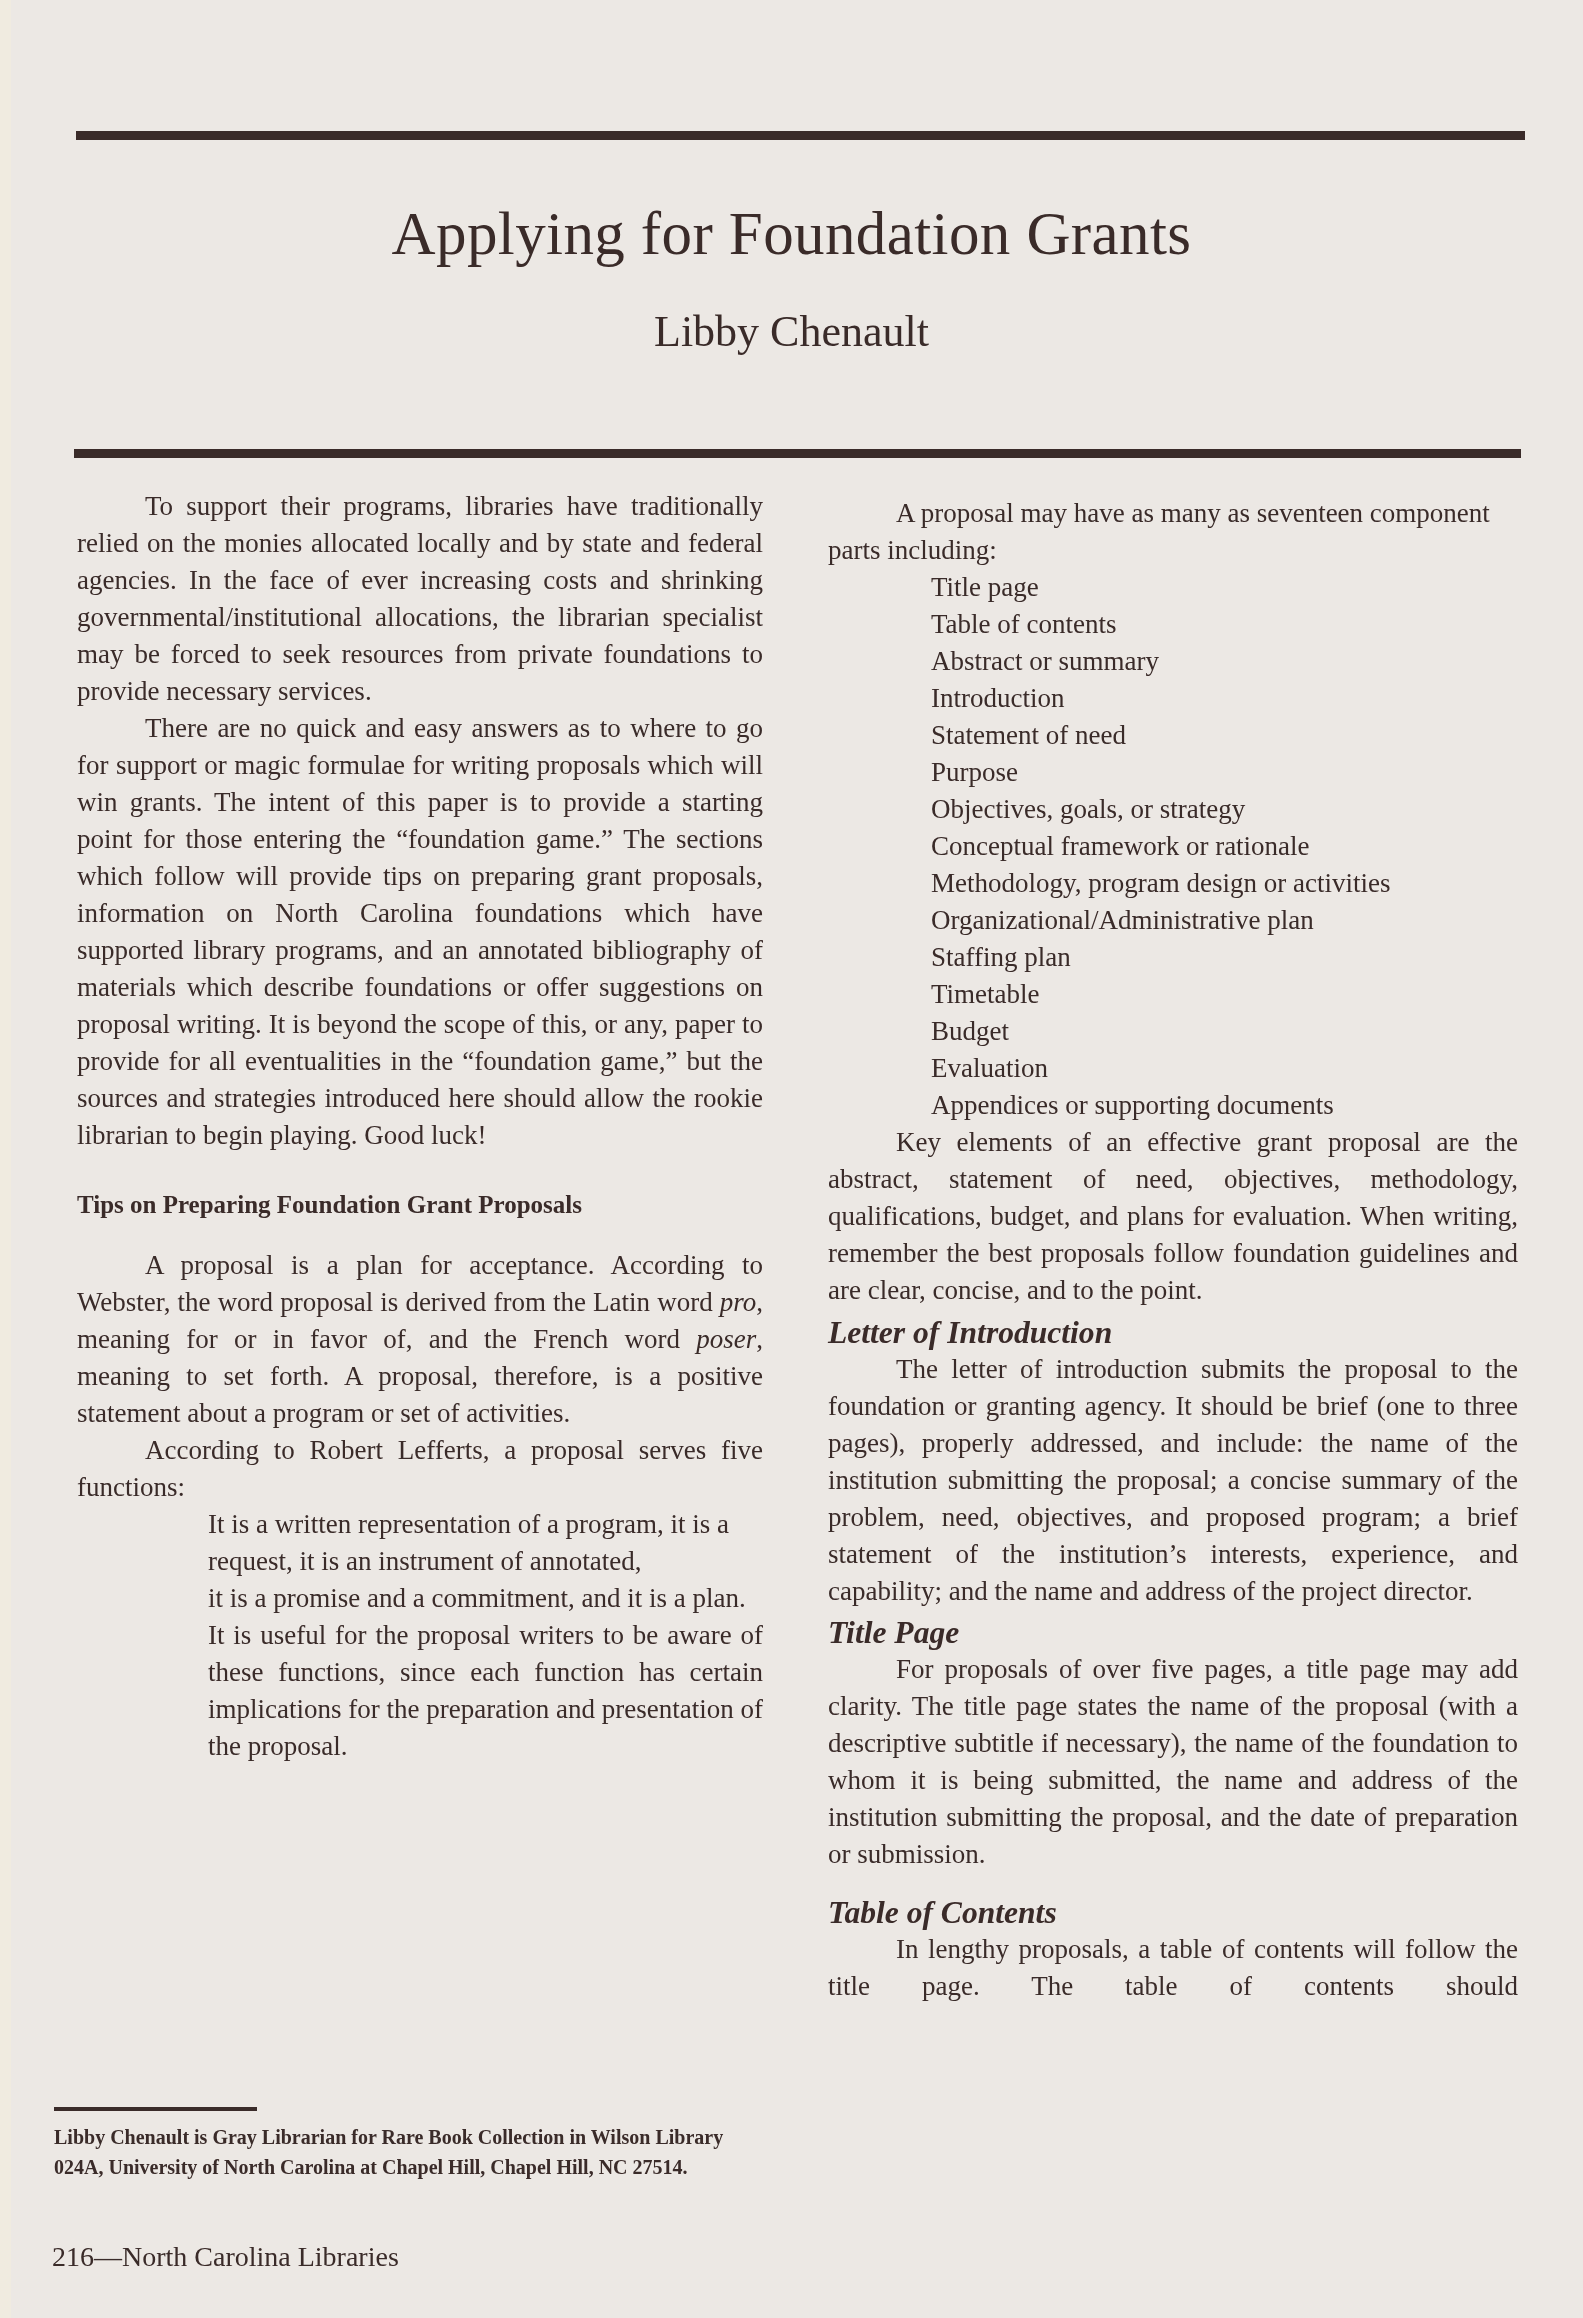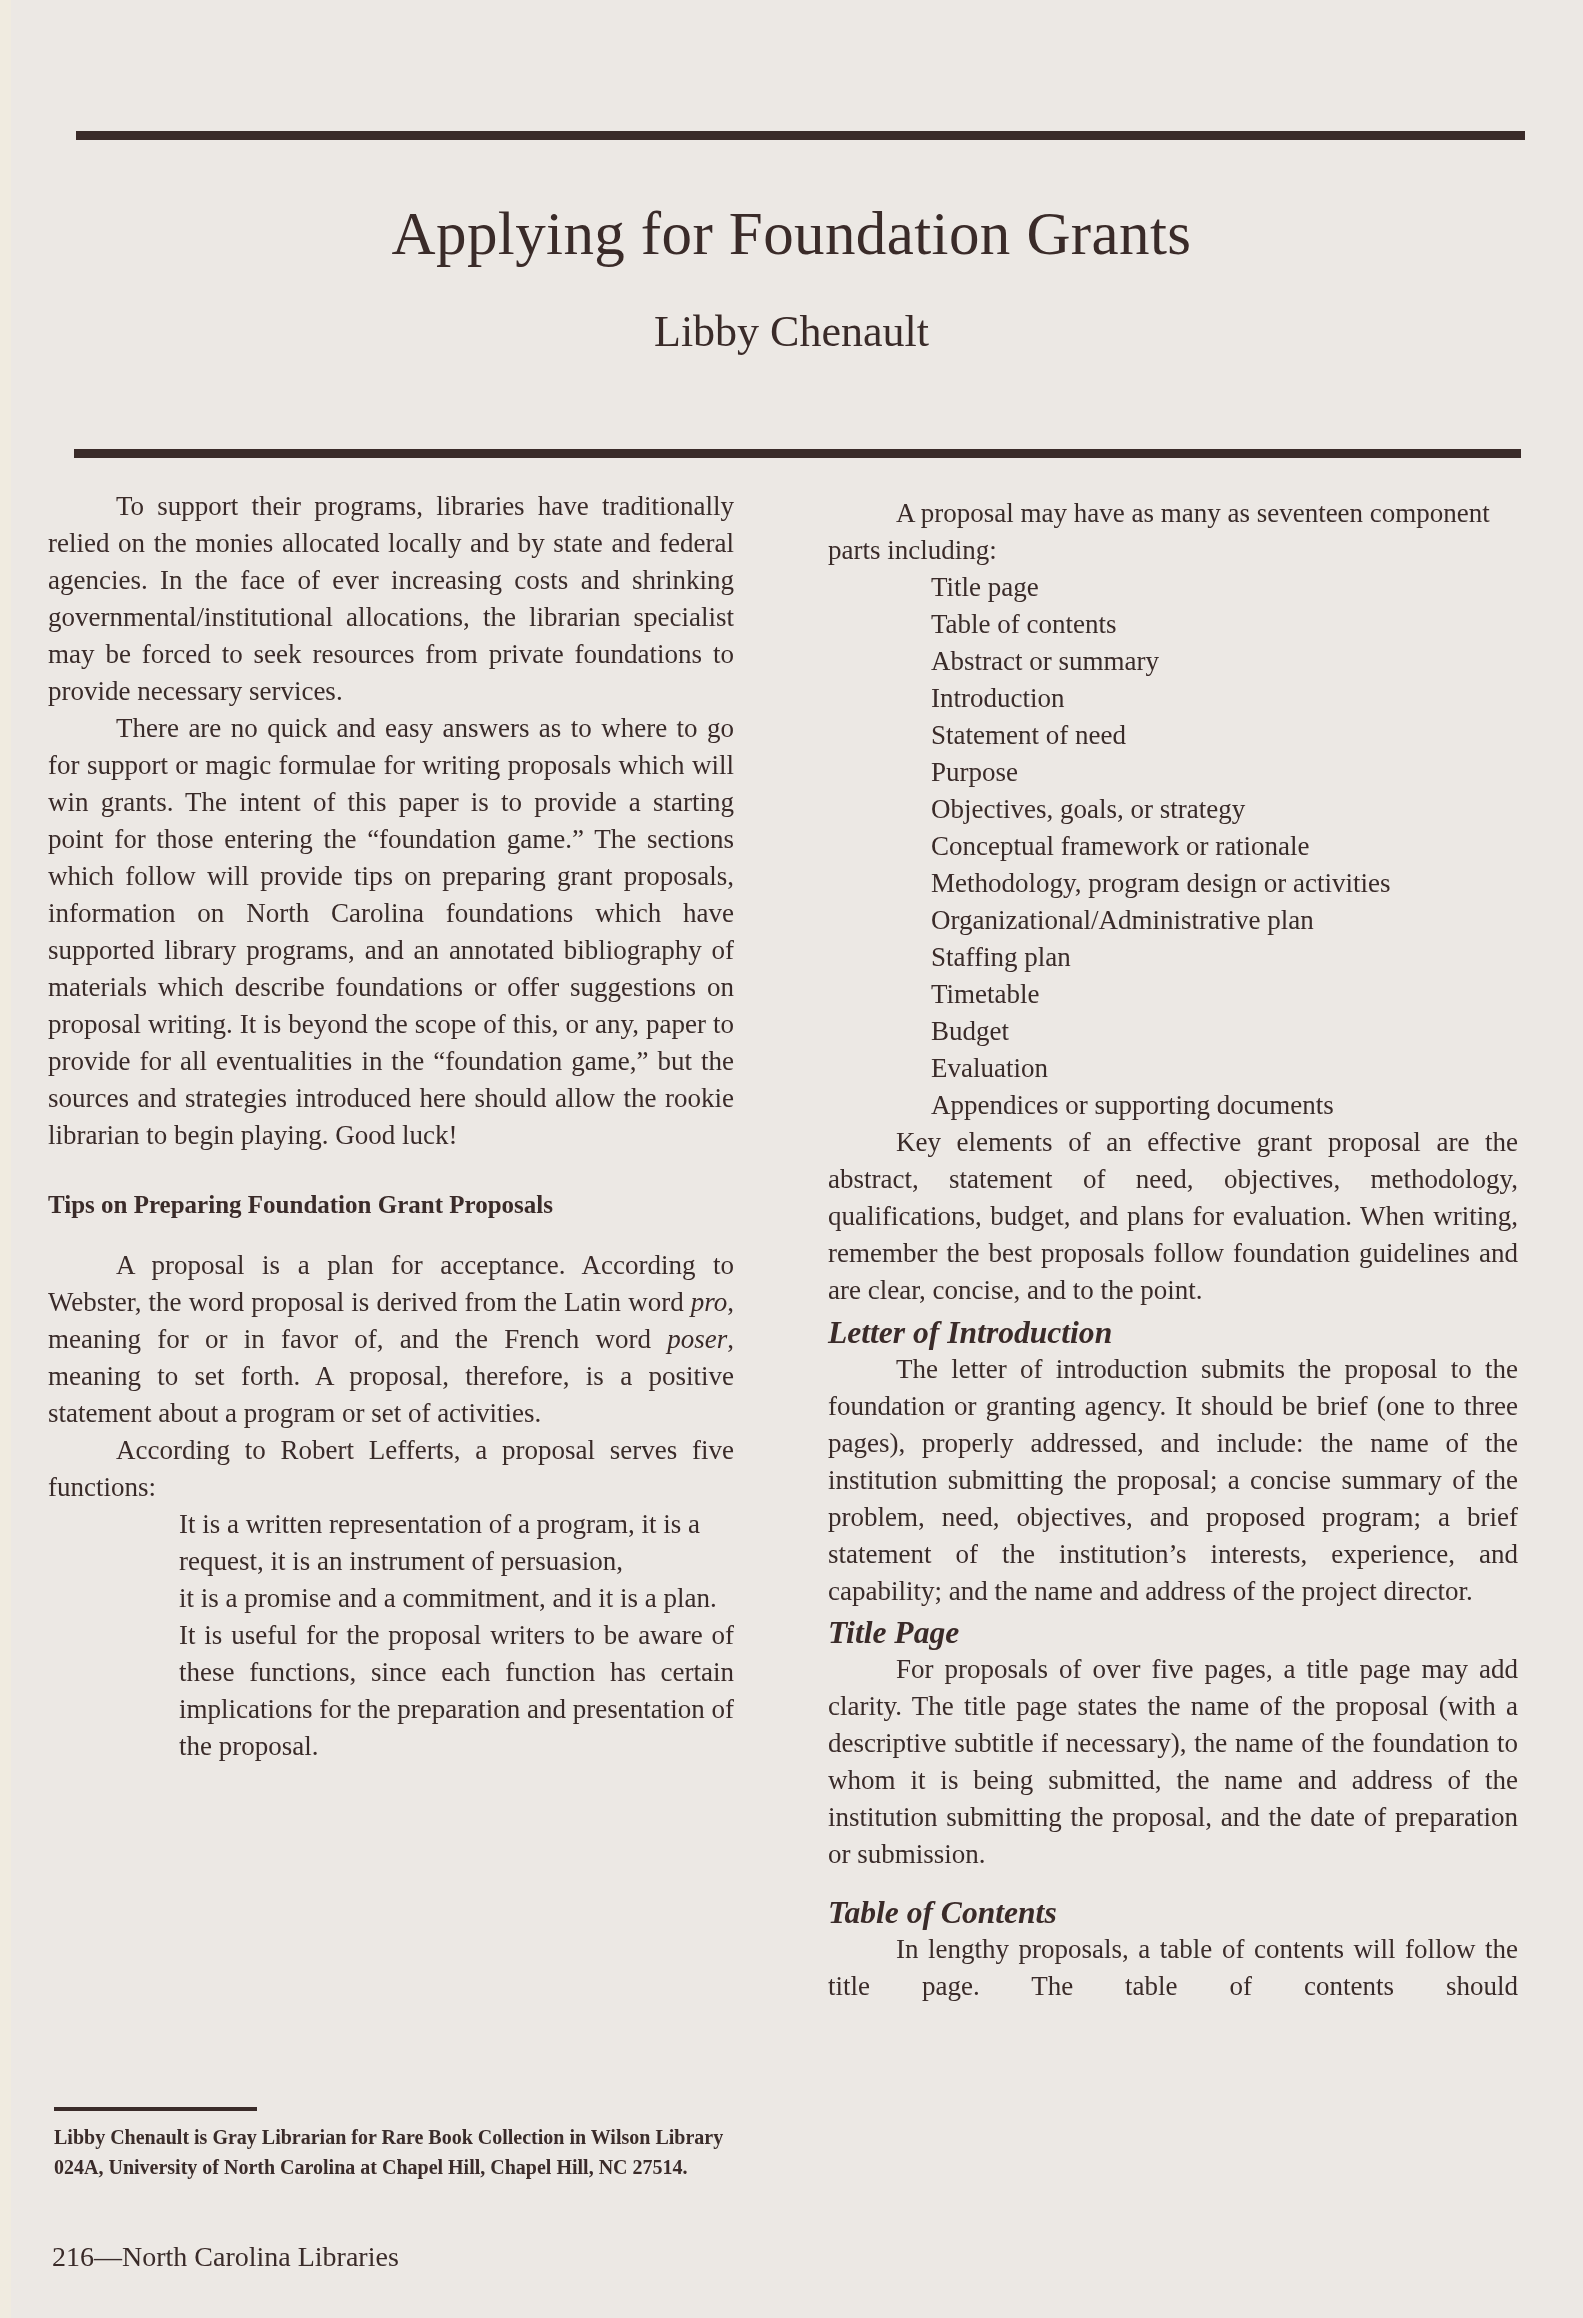--- a/index.html
+++ b/index.html
@@ -46,21 +46,21 @@
       font-size: 44px;
       line-height: 44px;
       margin: 0;
     }
     .col {
       position: absolute;
       font-size: 27px;
       line-height: 37px;
       text-align: justify;
     }
-    .col-left { left: 48px; top: 488px; width: 686px; }
+    .col-left { left: 77px; top: 488px; width: 686px; }
     .col-right { left: 828px; top: 495px; width: 690px; }
     .col p { margin: 0; }
     .indent { text-indent: 68px; }
     .gap { height: 22px; }
     .heading-bold {
       font-weight: bold;
       font-size: 25px;
       line-height: 37px;
       margin: 0;
       text-align: left;
@@ -120,21 +120,21 @@
 
 <div class="col col-left">
   <p class="indent">To support their programs, libraries have traditionally relied on the monies allocated locally and by state and federal agencies. In the face of ever increasing costs and shrinking governmental/institutional allocations, the librarian specialist may be forced to seek resources from private foundations to provide necessary services.</p>
   <p class="indent">There are no quick and easy answers as to where to go for support or magic formulae for writing proposals which will win grants. The intent of this paper is to provide a starting point for those entering the “foundation game.” The sections which follow will provide tips on preparing grant proposals, information on North Carolina foundations which have supported library programs, and an annotated bibliography of materials which describe foundations or offer suggestions on proposal writing. It is beyond the scope of this, or any, paper to provide for all eventualities in the “foundation game,” but the sources and strategies introduced here should allow the rookie librarian to begin playing. Good luck!</p>
   <div class="gap" style="height:32px"></div>
   <h2 class="heading-bold">Tips on Preparing Foundation Grant Proposals</h2>
   <div class="gap" style="height:24px"></div>
   <p class="indent"><span>A proposal is a plan for acceptance. According to Webster, the word proposal is derived from the Latin word </span><span class="em">pro</span><span>, meaning for or in favor of, and the French word </span><span class="em">poser</span><span>, meaning to set forth. A proposal, therefore, is a positive statement about a program or set of activities.</span></p>
   <p class="indent">According to Robert Lefferts, a proposal serves five functions:</p>
   <div class="quote-block">
-    <p style="text-align:left">It is a written representation of a program, it is a request, it is an instrument of persuasion,</p>
+    <p style="text-align:left">It is a written representation of a program, it is a request, it is an instrument of annotated,</p>
     <p style="text-align:left">it is a promise and a commitment, and it is a plan.</p>
     <p>It is useful for the proposal writers to be aware of these functions, since each function has certain implications for the preparation and presentation of the proposal.</p>
   </div>
 </div>
 
 <div class="footnote-rule"></div>
 <p class="footnote">Libby Chenault is Gray Librarian for Rare Book Collection in Wilson Library 024A, University of North Carolina at Chapel Hill, Chapel Hill, NC 27514.</p>
 <p class="folio">216—North Carolina Libraries</p>
 
 <div class="col col-right">

